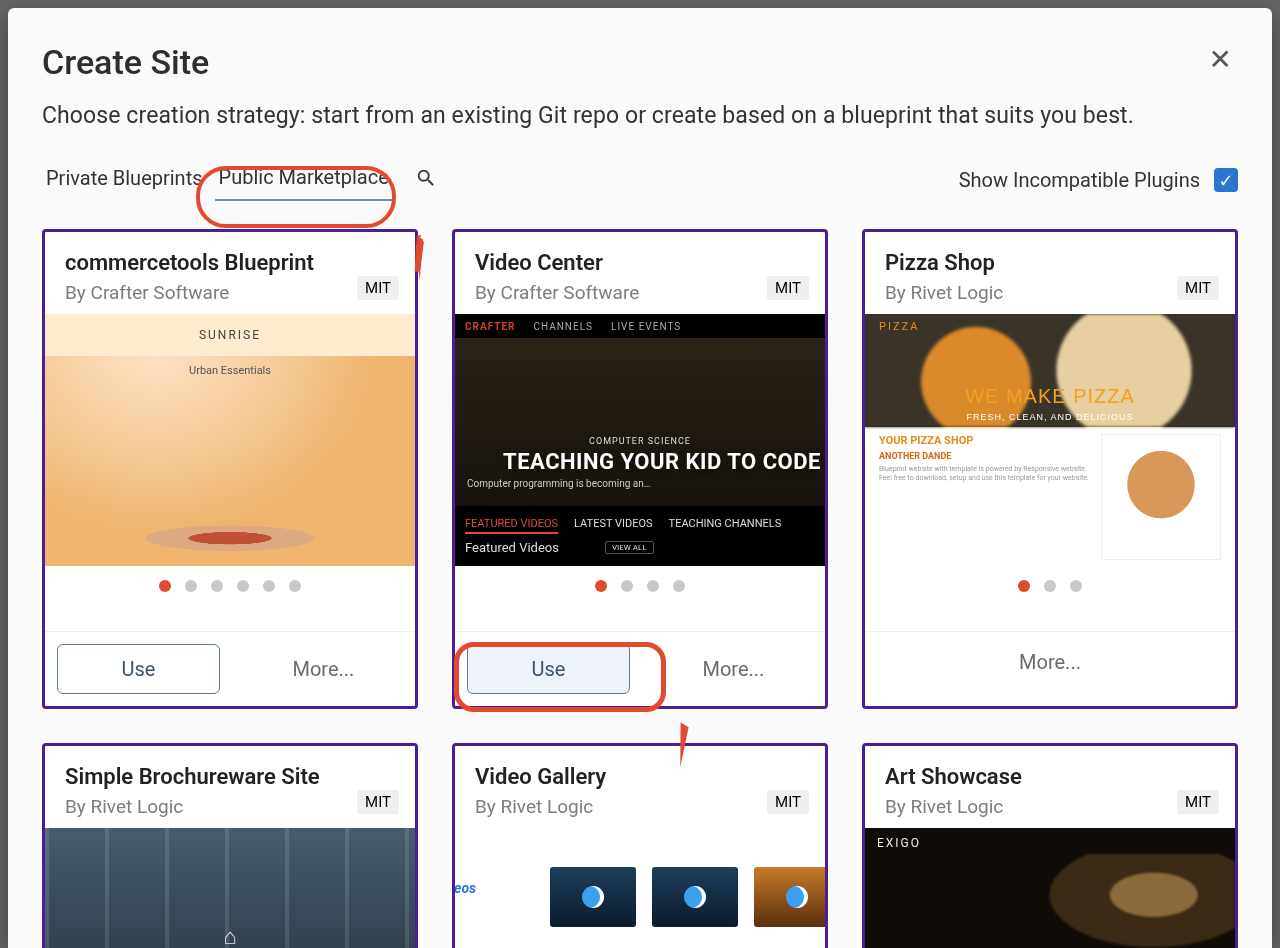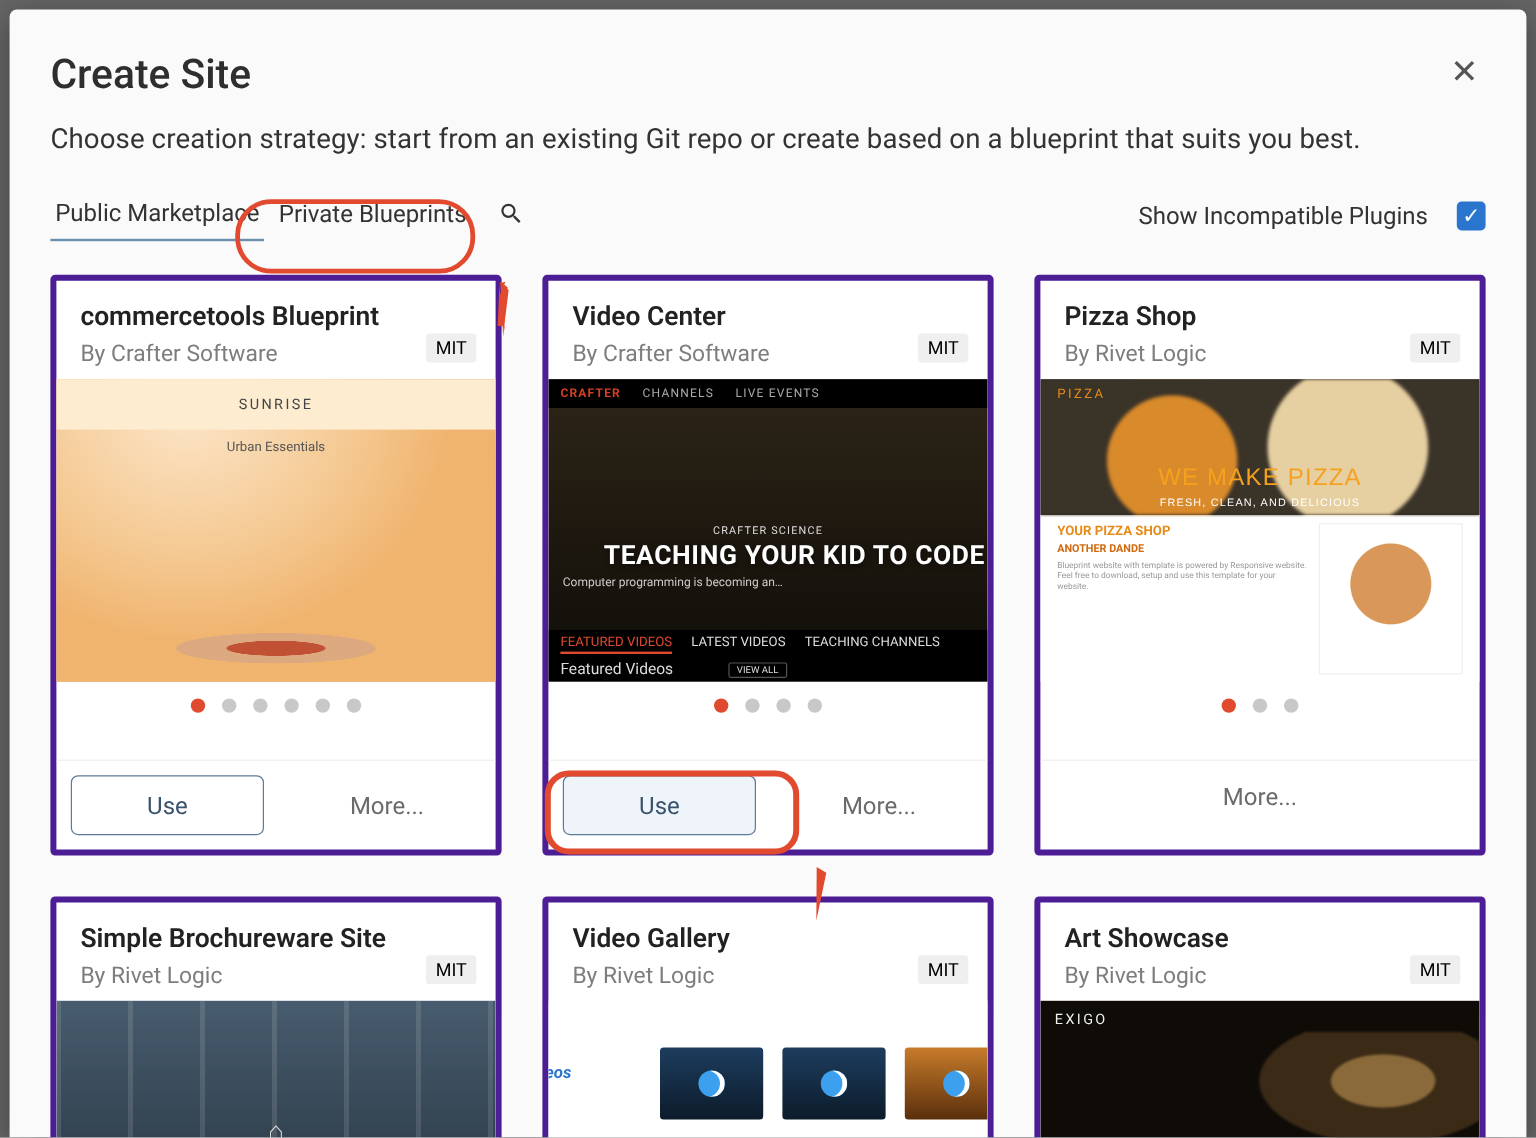--- a/index.html
+++ b/index.html
@@ -65,21 +65,21 @@
     font-size: 20px;
     color: #333;
     padding: 6px 4px 10px;
     cursor: pointer;
     position: relative;
     z-index: 2;
   }
   .tabs-right {
     display: flex;
     align-items: flex-end;
-    gap: 24px;
+    gap: 14px;
     font-size: 20px;
     color: #333;
   }
   .checkbox {
     width: 24px; height: 24px;
     background: #2a76cf;
     border-radius: 4px;
     display: inline-flex;
     align-items: center;
     justify-content: center;
@@ -91,21 +91,21 @@
   
   .grid {
     margin-top: 28px;
     display: grid;
     grid-template-columns: repeat(3, 1fr);
     gap: 34px;
     padding-bottom: 40px;
   }
   .card {
     background: #fff;
-    border: 5px solid #4c1d95;
+    border: 3px solid #4c1d95;
     border-radius: 4px;
     overflow: hidden;
     display: flex;
     flex-direction: column;
     position: relative;
   }
   .card-head {
     padding: 18px 20px 10px;
     display: flex;
     flex-direction: column;
@@ -161,21 +161,21 @@
   }
   .bg-video {
     background: linear-gradient(180deg,#2d2517 0%, #1b160e 60%, #0f0c08 100%);
   }
   .bg-video .top-strip{
     position:absolute; top:0; left:0; right:0; height:24px;
     background:#000; display:flex; align-items:center; gap:18px; padding:0 10px;
     color:#aaa; font-size:10px; letter-spacing:1px;
   }
   .bg-video .bottom-strip{
-    position:absolute; bottom:0; left:0; right:0; height:43px;
+    position:absolute; bottom:0; left:0; right:0; height:60px;
     background:#000; color:#ddd; font-size:11px; display:flex; flex-direction:column; justify-content:center; gap:6px; padding:6px 10px;
   }
   .bg-video .bottom-strip .row{display:flex; gap:16px;}
   .bg-video .bottom-strip .row span:first-child{color:#e04a2f; border-bottom:2px solid #e04a2f; padding-bottom:2px;}
   .bg-pizza {
     background: linear-gradient(180deg,#2f2a23 0 45%, #ffffff 45% 100%);
   }
   .bg-pizza .pizza-top{
     position:absolute; top:0; left:0; right:0; height:45%;
     background: radial-gradient(circle at 30% 60%, #d98a2a 0 20%, transparent 21%),
@@ -322,22 +322,22 @@
 
     <div class="header-row">
       <h1 class="title">Create Site</h1>
       <div class="close-btn">✕</div>
     </div>
 
     <p class="subtitle">Choose creation strategy: start from an existing Git repo or create based on a blueprint that suits you best.</p>
 
     <div class="tabs-row">
       <div class="tabs-left">
+        <div class="tab">Private Blueprints</div>
         <div class="tab" style="border-bottom:2px solid #6a8fad;">Public Marketplace</div>
-        <div class="tab">Private Blueprints</div>
         <div class="search-icon" style="margin-left:14px; cursor:pointer;">
           <svg viewBox="0 0 24 24">
               <path d="M15.5 14h-.79l-.28-.27A6.47 6.47 0 0 0 16 9.5 6.5 6.5 0 1 0 9.5 16a6.47 6.47 0 0 0 4.23-1.57l.27.28v.79l5 4.99L20.49 19l-4.99-5zm-6 0A4.5 4.5 0 1 1 14 9.5 4.5 4.5 0 0 1 9.5 14z"></path>
             </svg>
         </div>
       </div>
       <div class="tabs-right">
         <span>Show Incompatible Plugins</span>
         <span class="checkbox">✓</span>
       </div>
@@ -374,21 +374,21 @@
           <div class="card-title">Video Center</div>
           <div class="card-author">By Crafter Software</div>
           <div class="license-badge">MIT</div>
         </div>
         <div class="card-image bg-video">
           <div class="top-strip">
             <span style="color:#d43f25; font-weight:700;">CRAFTER</span>
             <span>CHANNELS</span>
             <span>LIVE EVENTS</span>
           </div>
-          <div style="position:absolute; top:122px; left:0; right:0; text-align:center; color:#ddd; font-size:9px; letter-spacing:1px;">CRAFTER SCIENCE</div>
+          <div style="position:absolute; top:122px; left:0; right:0; text-align:center; color:#ddd; font-size:9px; letter-spacing:1px;">COMPUTER SCIENCE</div>
           <div class="img-placeholder-text" style="top:134px;">TEACHING YOUR KID TO CODE</div>
           <div style="position:absolute; top:164px; left:0; right:0; text-align:left; color:#ccc; font-size:10px;padding-left:12px;">Computer programming is becoming an…</div>
           <div class="bottom-strip">
             <div class="row">
               <span>FEATURED VIDEOS</span>
               <span>LATEST VIDEOS</span>
               <span>TEACHING CHANNELS</span>
             </div>
             <div style="display:flex; align-items:center; gap:10px;">
               <span style="font-size:13px;">Featured Videos</span>

